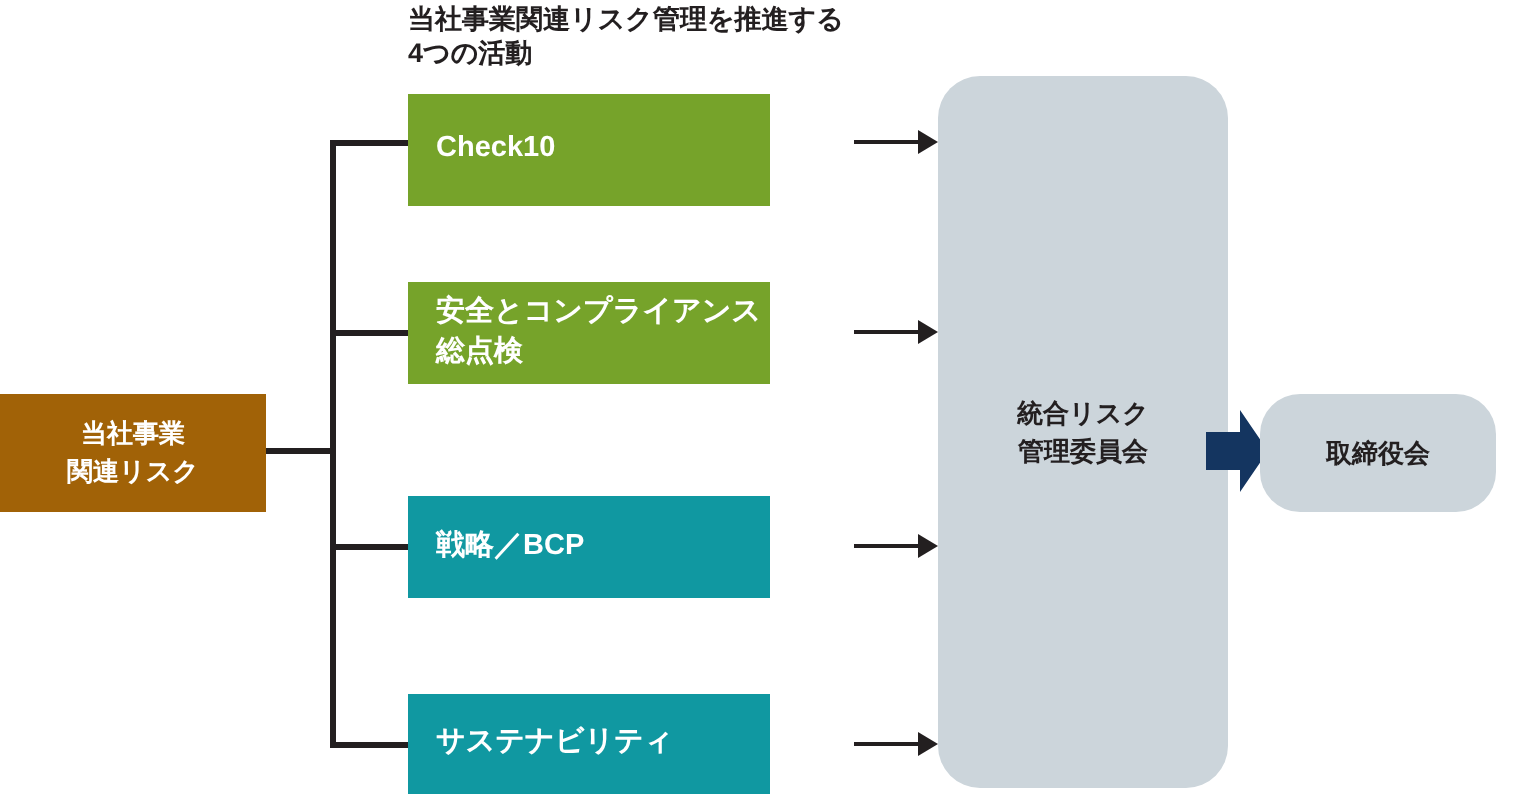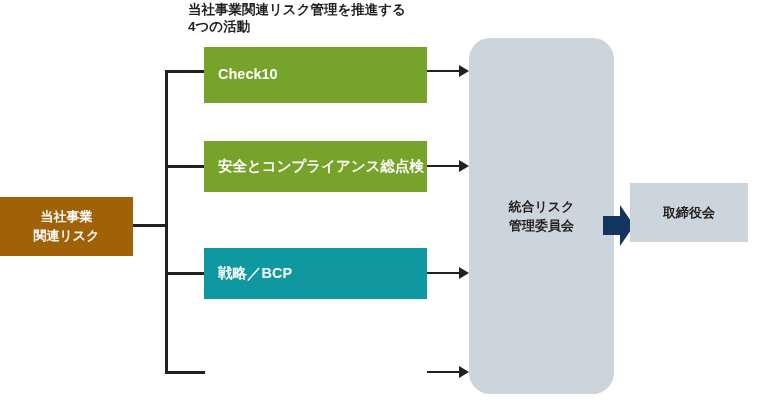--- a/index.html
+++ b/index.html
@@ -14,21 +14,21 @@
     position: relative;
     width: 760px;
     height: 402px;
     background: #ffffff;
     overflow: hidden;
   }
   .abs { position: absolute; }
 
   
   #title {
-    left: 188px;
+    left: 204px;
     top: 1px;
     width: 280px;
     font-size: 13.5px;
     line-height: 17px;
     color: #231f20;
     font-weight: 700;
     letter-spacing: 0px;
     white-space: pre-line;
   }
 
@@ -53,21 +53,21 @@
     background: #a16207;
     justify-content: center;
     text-align: center;
     font-size: 13px;
     line-height: 1.45;
   }
 
   
   .activity {
     left: 204px;
-    width: 223px;
+    width: 181px;
     height: 56px;
     padding-left: 14px;
     justify-content: flex-start;
     text-align: left;
     font-size: 14.5px;
   }
   .activity.green { background: #76a32a; }
   .activity.teal  { background: #1098a1; }
   #activity-0 { top: 47px;  height: 56px; }
   #activity-1 { top: 141px; height: 51px; }
@@ -86,29 +86,30 @@
     text-align: center;
     font-size: 13px;
     font-weight: 700;
     line-height: 1.5;
     border-radius: 21px;
   }
 
   
   #board-box {
     left: 630px;
-    top: 183px;
+    top: 197px;
     width: 118px;
     height: 59px;
     background: #ccd5db;
     color: #231f20;
     justify-content: center;
     text-align: center;
     font-size: 13px;
     font-weight: 700;
+    border-radius: 20px;
   }
 
   
   .line { background: #231f20; }
   #bracket-trunk { left: 165px; top: 70px;  width: 2.5px; height: 303px; }
   #bracket-stem   { left: 133px; top: 224px; width: 33px;  height: 2.5px; }
   .bracket-branch { left: 165px; width: 40px; height: 2.5px; }
   #branch-0 { top: 70px; }
   #branch-1 { top: 165px; }
   #branch-2 { top: 272px; }
@@ -158,20 +159,23 @@
 
   <div class="abs node activity green" id="activity-0">
     <span class="label">Check10</span>
   </div>
   <div class="abs node activity teal" id="activity-2">
     <span class="label">戦略／BCP</span>
   </div>
   <div class="abs node activity green" id="activity-1">
     <span class="label">安全とコンプライアンス総点検</span>
   </div>
+  <div class="abs node activity teal" id="activity-3">
+    <span class="label">サステナビリティ</span>
+  </div>
 
   <div class="abs arrow-line" id="arrow-line-0"></div>
   <div class="abs arrow-head" id="arrow-head-0"></div>
   <div class="abs arrow-line" id="arrow-line-1"></div>
   <div class="abs arrow-head" id="arrow-head-1"></div>
   <div class="abs arrow-line" id="arrow-line-2"></div>
   <div class="abs arrow-head" id="arrow-head-2"></div>
   <div class="abs arrow-line" id="arrow-line-3"></div>
   <div class="abs arrow-head" id="arrow-head-3"></div>
 

